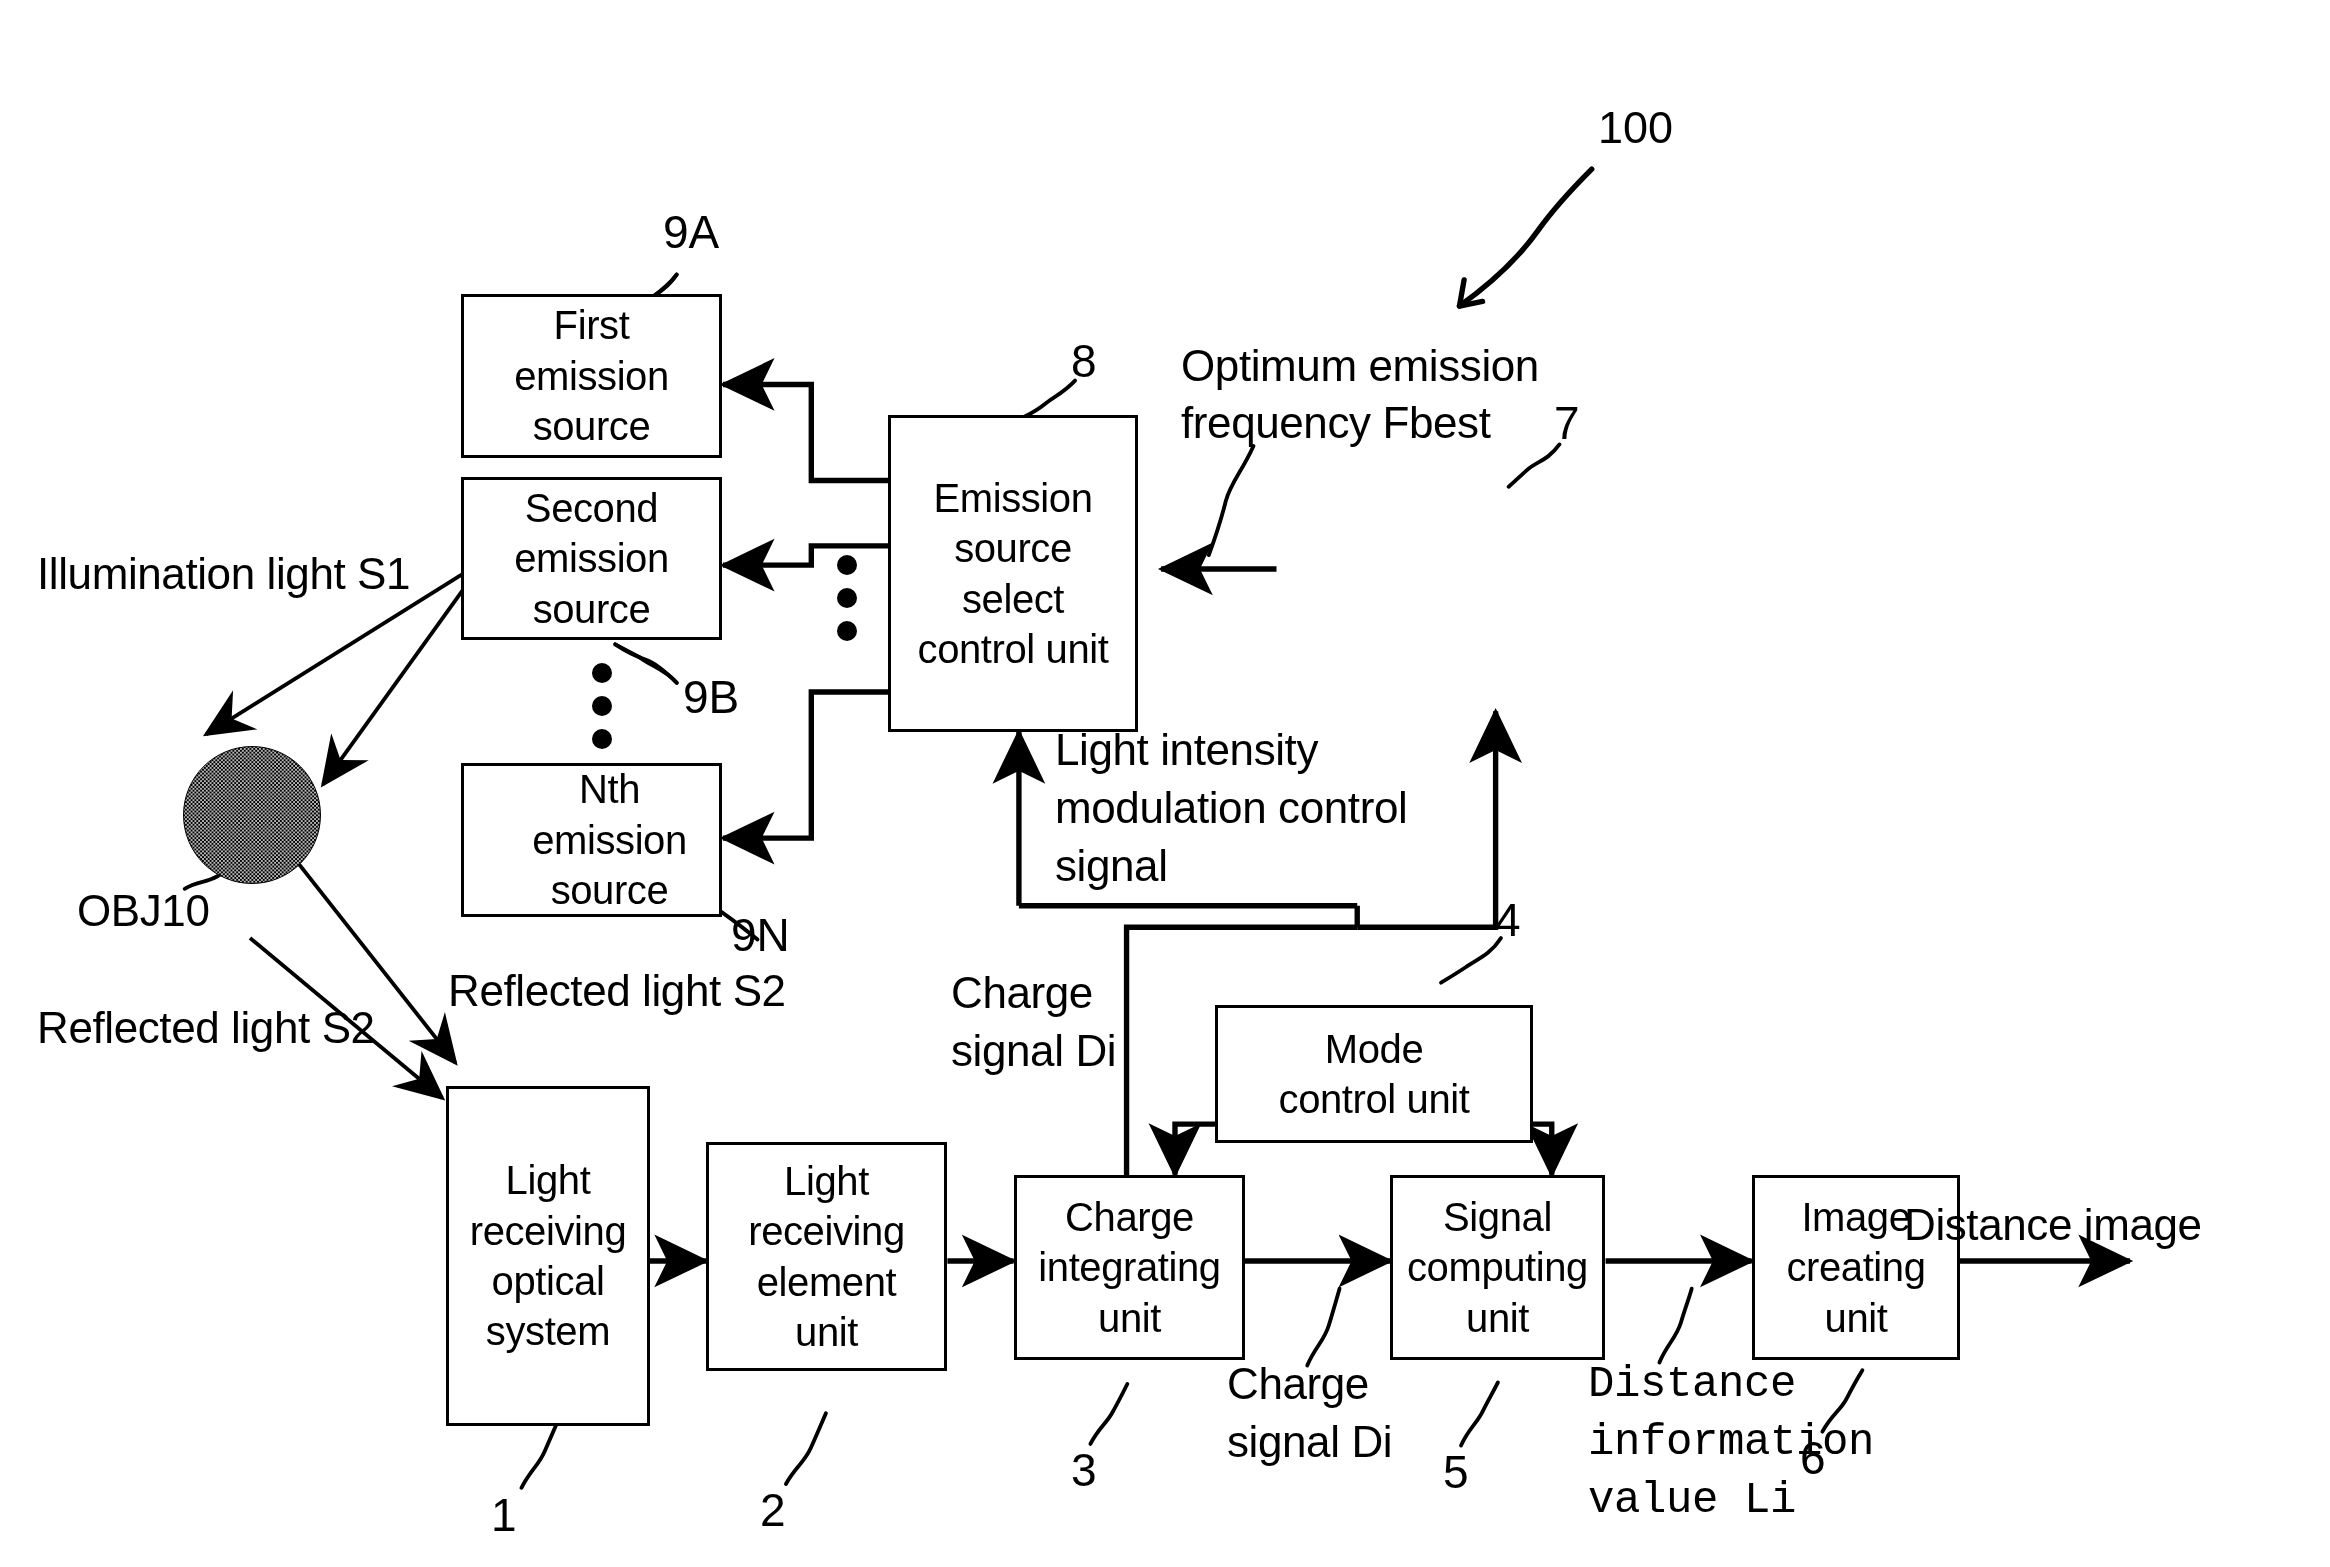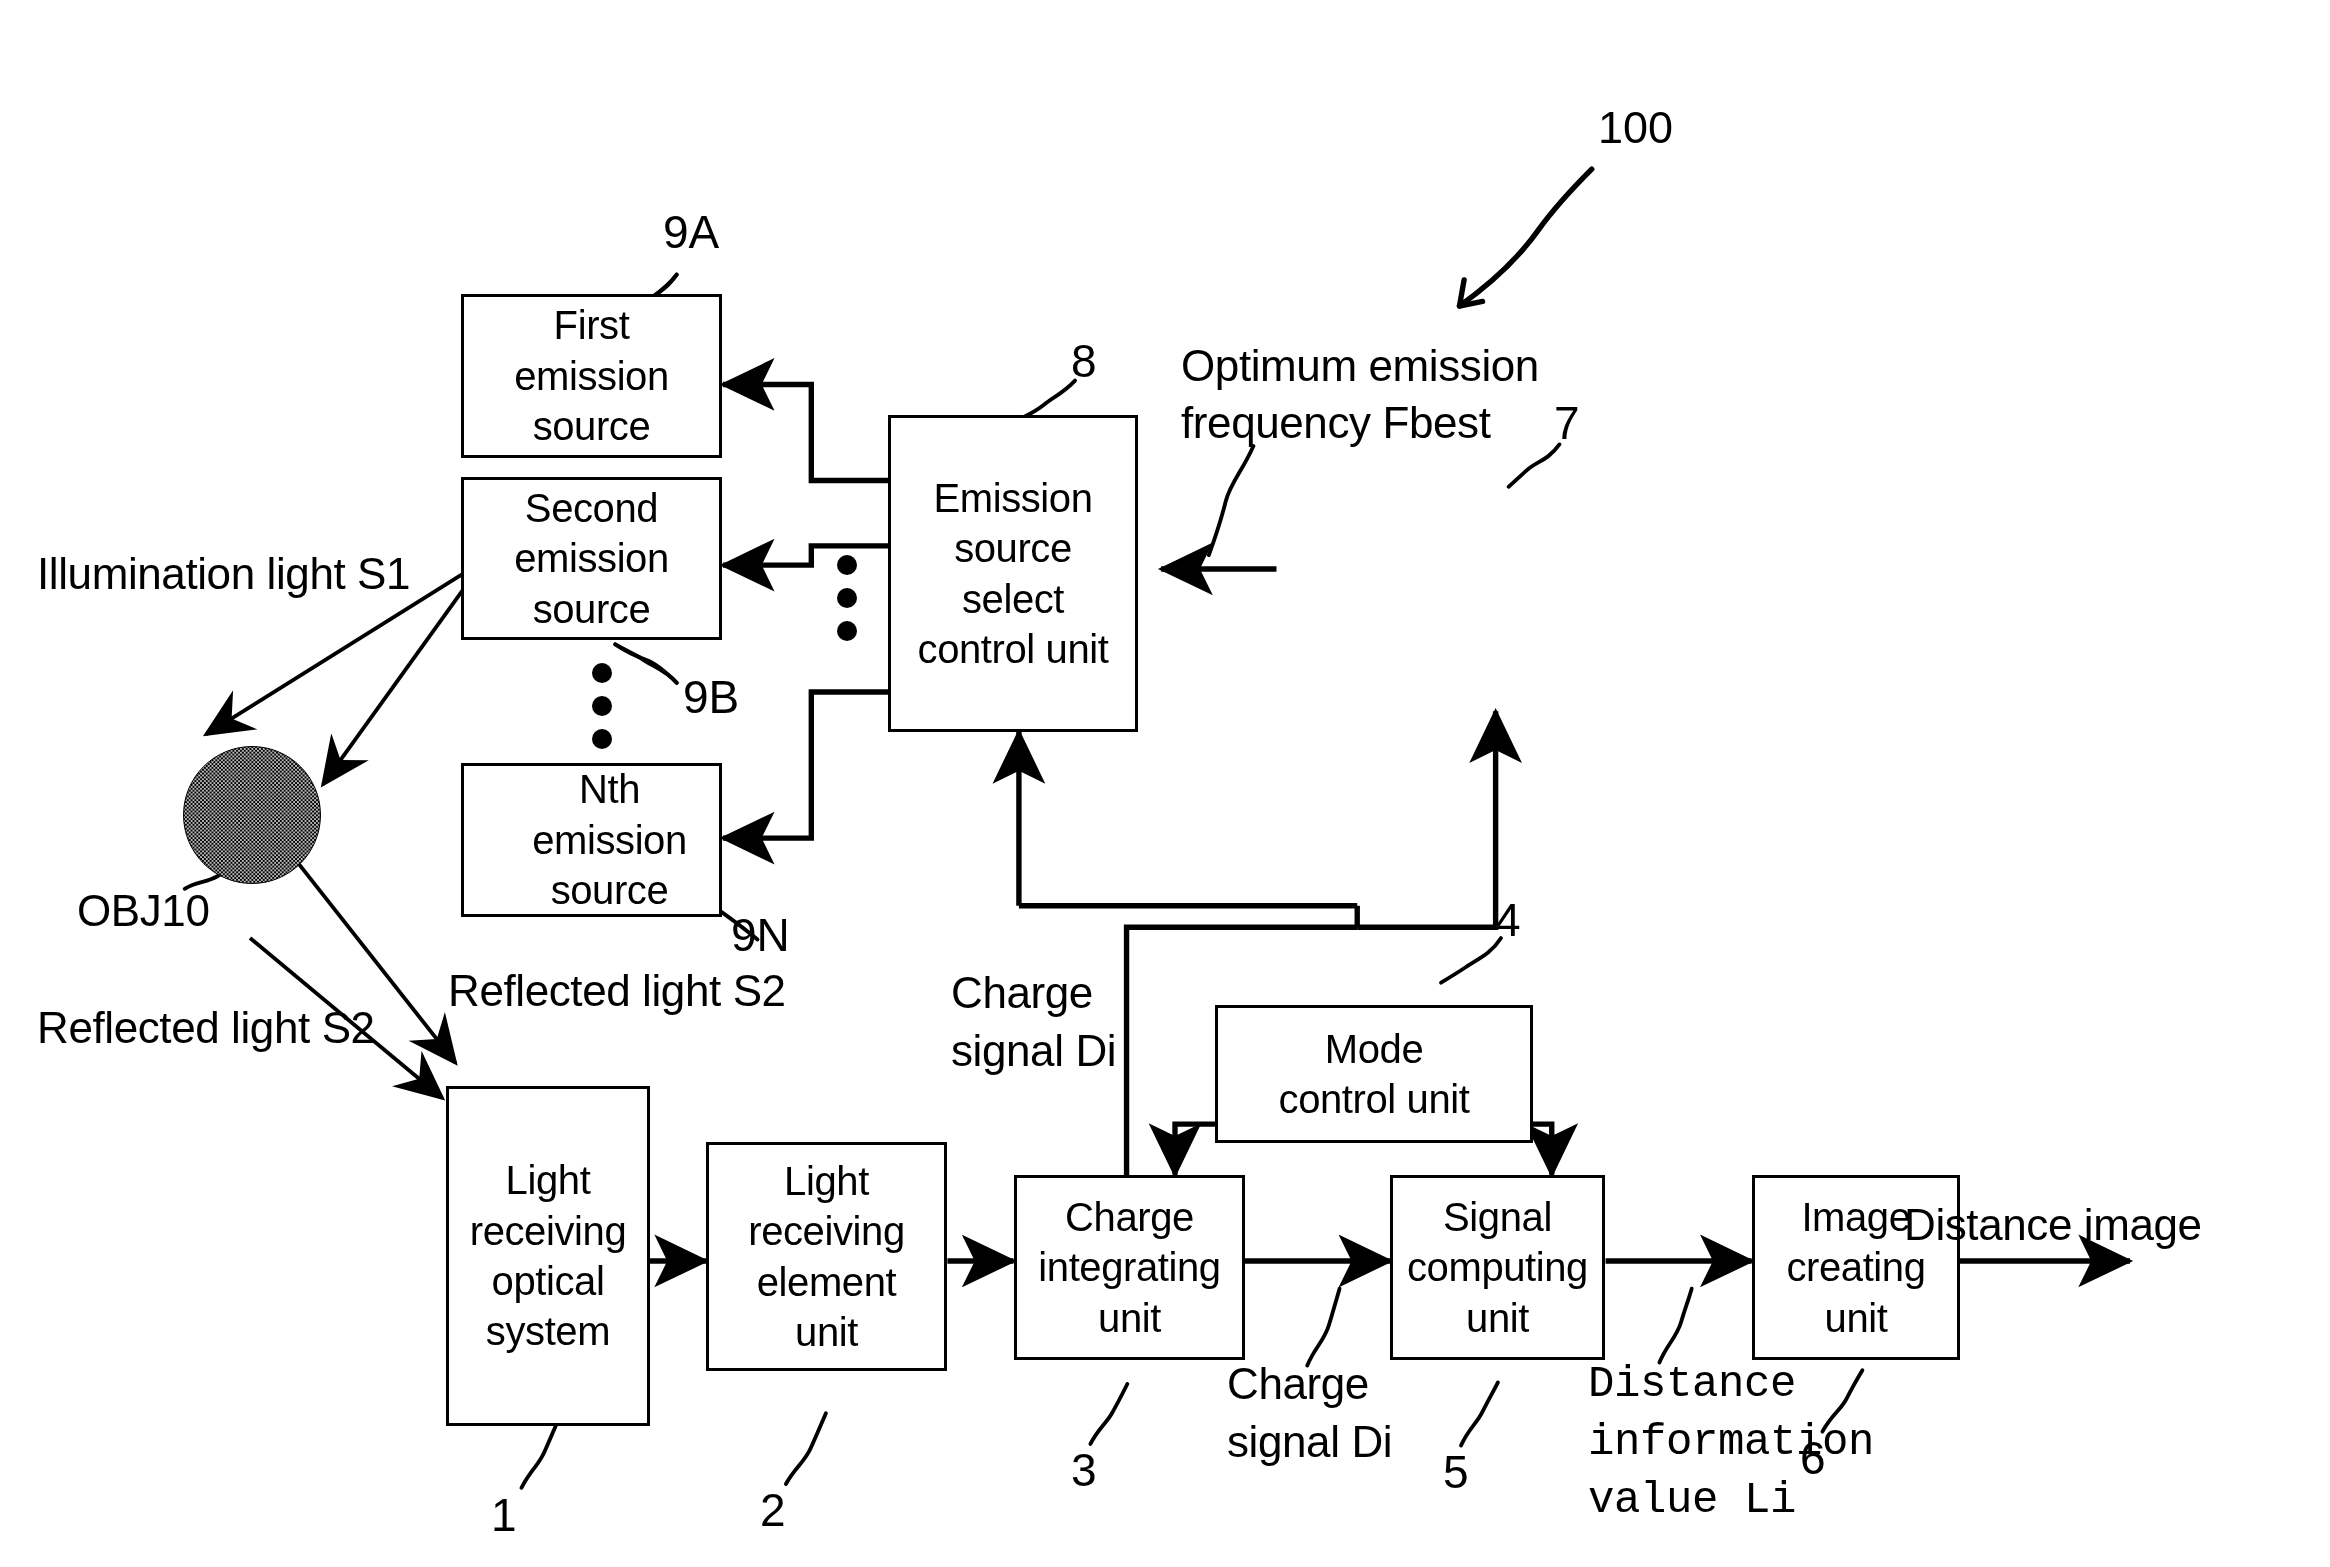--- a/index.html
+++ b/index.html
@@ -268,20 +268,23 @@
 
   <div class="lbl" style="left:77px; top:883px;">OBJ10</div>
 
   <div class="lbl" style="left:37px; top:1000px;">Reflected light S2</div>
 
   <div class="lbl" style="left:448px; top:963px;">Reflected light S2</div>
 
   <div class="lbl" style="left:1181px; top:337px; white-space:pre-line; line-height:1.3;">Optimum emission
 frequency Fbest</div>
 
+  <div class="lbl" style="left:1055px; top:721px; white-space:pre-line; line-height:1.32;">Light intensity
+modulation control
+signal</div>
 
   <div class="lbl" style="left:951px; top:964px; white-space:pre-line; line-height:1.32;">Charge
 signal Di</div>
 
   <div class="lbl" style="left:1227px; top:1355px; white-space:pre-line; line-height:1.32;">Charge
 signal Di</div>
 
   <div class="lbl" style="left:1588px; top:1355px; white-space:pre-line; line-height:1.32;font-family:Liberation Mono, monospace;">Distance
 information
 value Li</div>

